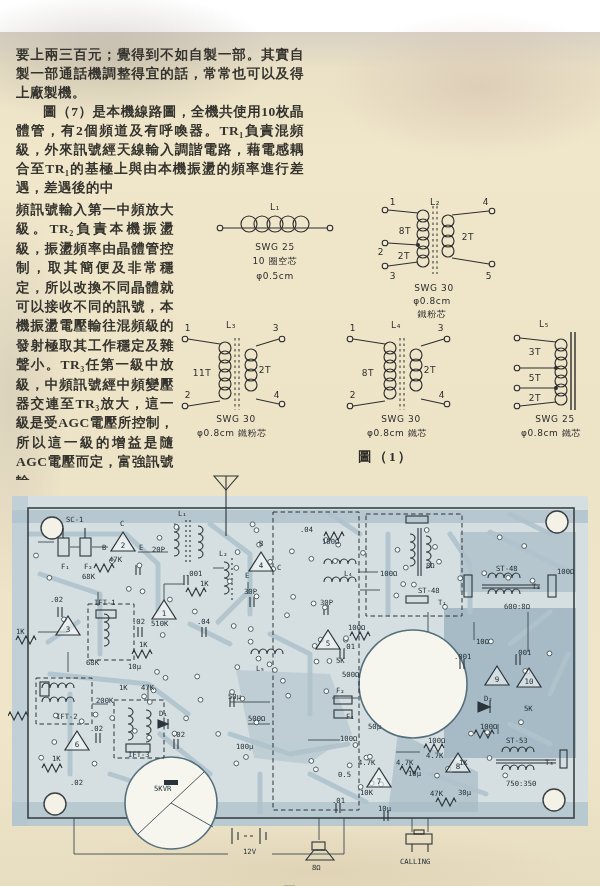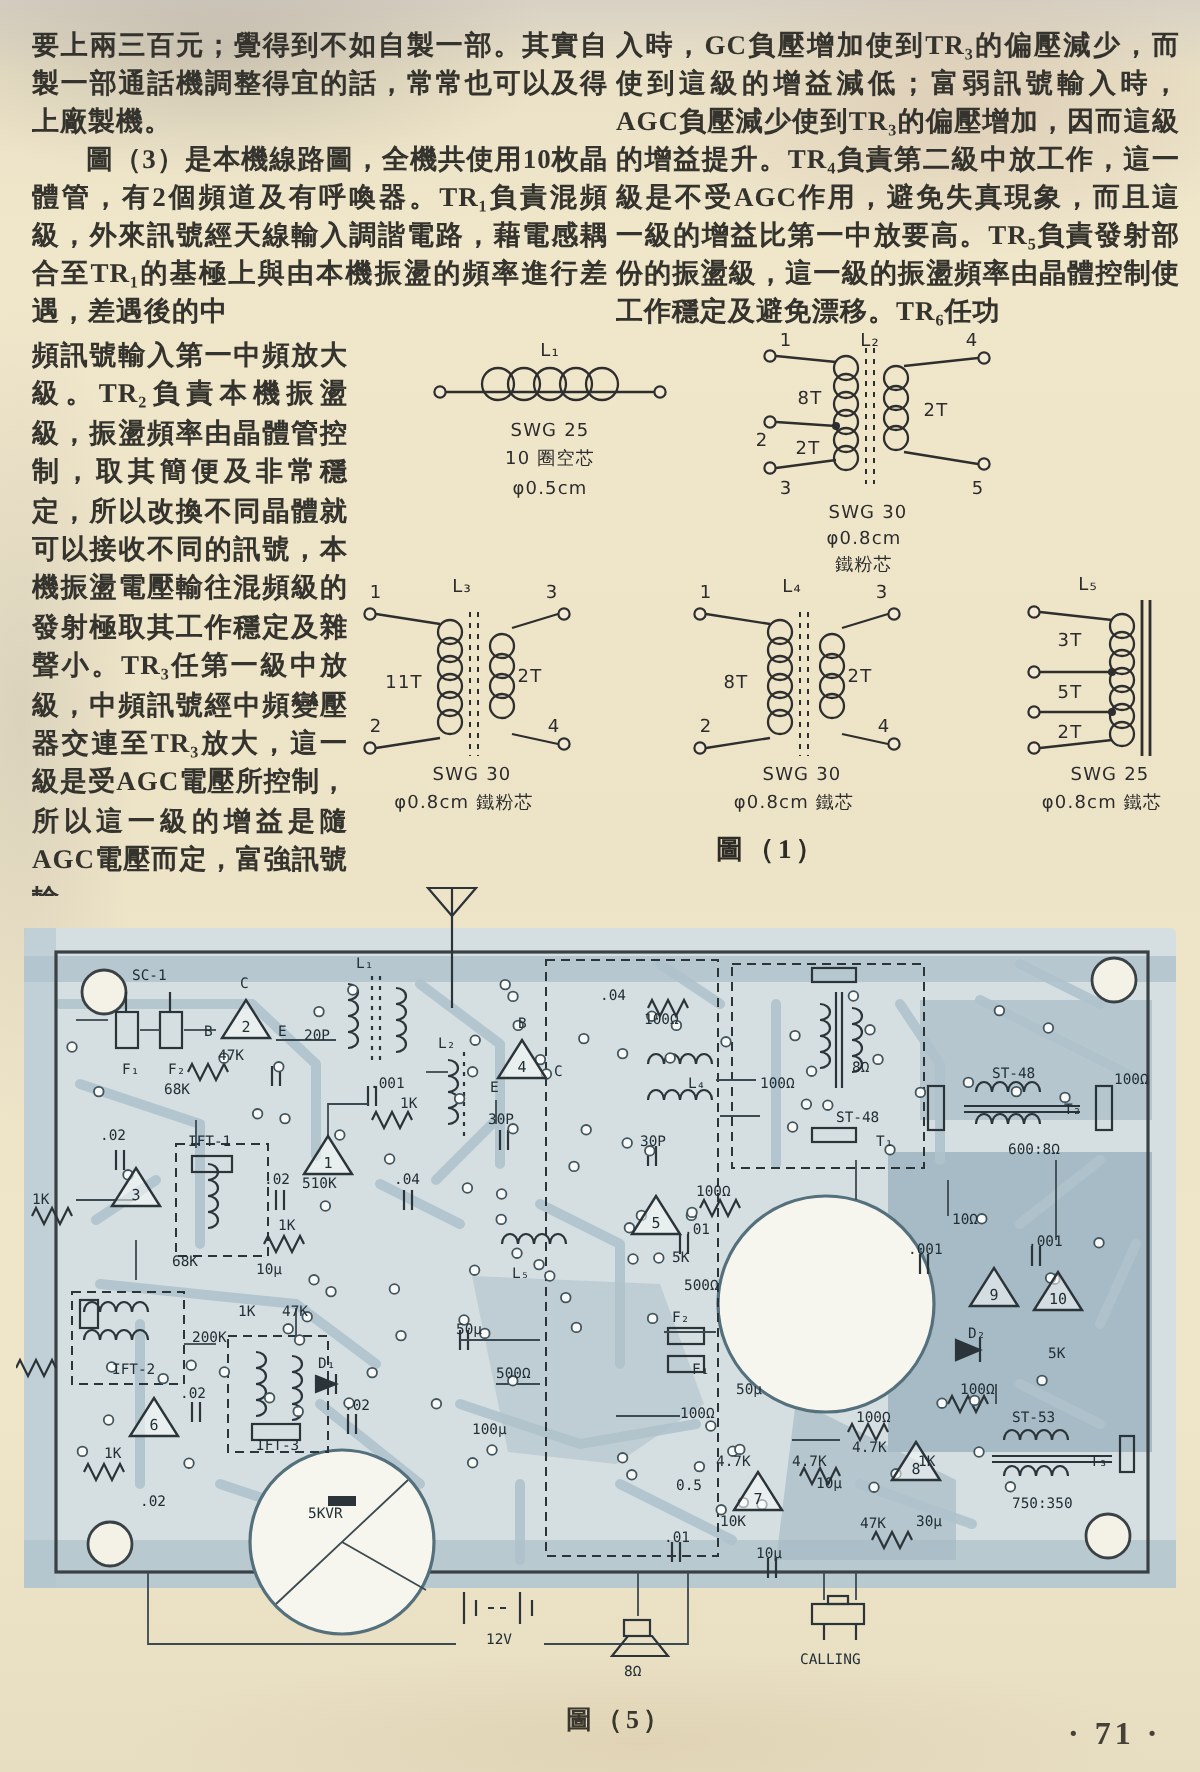--- a/index.html
+++ b/index.html
@@ -1,19 +1,19 @@
 <!DOCTYPE html>
 <html><head>
 <meta charset="utf-8">
 <style>
   html,body{margin:0;padding:0;}
   body{width:600px;height:886px;position:relative;overflow:hidden;
        font-family:"Liberation Serif","DejaVu Serif",serif;}
   .page{position:absolute;inset:0;
-    background:linear-gradient(180deg,#d8d1c4 0px,#eae1c6 36px,#f0e7cb 120px,#ede3c7 420px,#efe5c9 700px,#e7ddc1 100%);}
+    background:linear-gradient(180deg,#d8d1c4 0px,#eae1c6 36px,#f0e7cb 120px,#ede3c7 420px,#efe5c9 700px,#e7ddc1 100%);margin-top:32px;}
   .stain{position:absolute;pointer-events:none;border-radius:50%;}
   .st1{left:-60px;top:-40px;width:340px;height:130px;background:radial-gradient(ellipse,rgba(155,148,140,.38),transparent 70%);}
   .st2{right:-30px;top:-20px;width:300px;height:150px;background:radial-gradient(ellipse,rgba(190,160,148,.30),transparent 70%);}
   .st3{left:-50px;top:150px;width:120px;height:420px;background:radial-gradient(ellipse,rgba(150,148,145,.22),transparent 70%);}
   .st4{left:60px;bottom:-30px;width:520px;height:90px;background:radial-gradient(ellipse,rgba(205,185,150,.28),transparent 70%);}
   .tx{position:absolute;font-size:13.5px;line-height:19px;color:#35332d;
       text-align:justify;font-weight:600;letter-spacing:.5px;}
   .tx p{margin:0;}
   .tx p.indent{text-indent:2em;}
   .col-l{left:16px;top:13px;width:288px;height:152px;overflow:hidden;}
@@ -54,24 +54,21 @@
 <body>
 
 <div class="page">
   <div class="stain st1"></div>
   <div class="stain st2"></div>
   <div class="stain st3"></div>
   <div class="stain st4"></div>
 
   <div class="tx col-l">
     <p>要上兩三百元；覺得到不如自製一部。其實自製一部通話機調整得宜的話，常常也可以及得上廠製機。</p>
-    <p class="indent">圖（3）是本機線路圖，全機共使用10枚晶體管，有2個頻道及有呼喚器。TR₁負責混頻級，外來訊號經天線輸入調諧電路，藉電感耦合至TR₁的基極上與由本機振盪的頻率進行差遇，差遇後的中</p>
-  </div>
-  <div class="tx col-r">
-    <p>入時，GC負壓增加使到TR₃的偏壓減少，而使到這級的增益減低；富弱訊號輸入時，AGC負壓減少使到TR₃的偏壓增加，因而這級的增益提升。TR₄負責第二級中放工作，這一級是不受AGC作用，避免失真現象，而且這一級的增益比第一中放要高。TR₅負責發射部份的振盪級，這一級的振盪頻率由晶體控制使工作穩定及避免漂移。TR₆任功</p>
+    <p class="indent">圖（7）是本機線路圖，全機共使用10枚晶體管，有2個頻道及有呼喚器。TR₁負責混頻級，外來訊號經天線輸入調諧電路，藉電感耦合至TR₁的基極上與由本機振盪的頻率進行差遇，差遇後的中</p>
   </div>
 
   <div class="tx col-n">頻訊號輸入第一中頻放大級。TR₂負責本機振盪級，振盪頻率由晶體管控制，取其簡便及非常穩定，所以改換不同晶體就可以接收不同的訊號，本機振盪電壓輸往混頻級的發射極取其工作穩定及雜聲小。TR₃任第一級中放級，中頻訊號經中頻變壓器交連至TR₃放大，這一級是受AGC電壓所控制，所以這一級的增益是隨AGC電壓而定，富強訊號輸</div>
 
   <div class="fig3">
     <svg class="f3" width="424" height="278" viewBox="0 0 424 278">
       <defs>
         <g id="lp6v">
             <circle cx="0" cy="0" r="6"></circle>
             <circle cx="0" cy="9" r="6"></circle>

